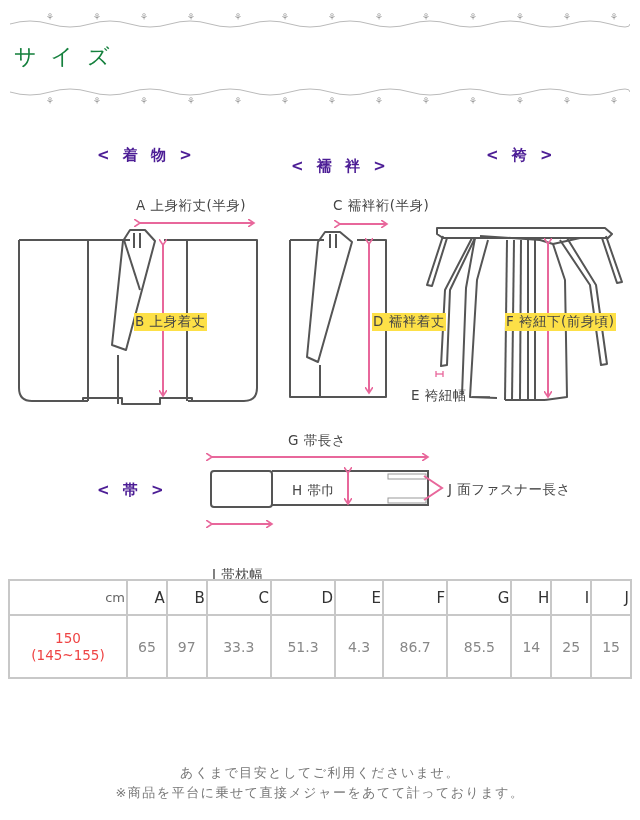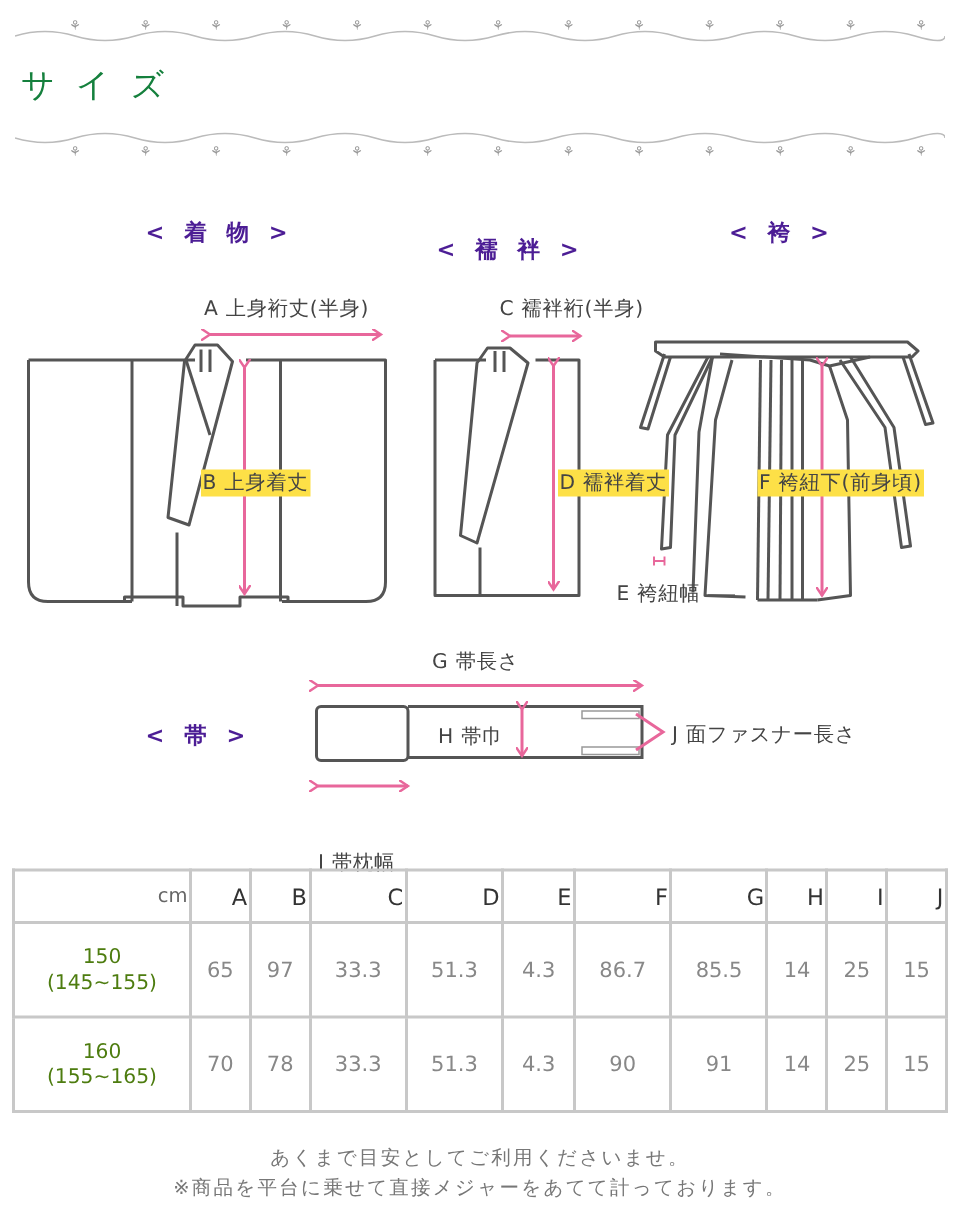--- a/index.html
+++ b/index.html
@@ -12,21 +12,21 @@
     .sec-label { position: absolute; font-size: 15px; color: #4c1d95; letter-spacing: 4px; white-space: nowrap; font-weight: bold; }
     .diagram { position: absolute; left: 0; top: 0; }
     .dlabel { position: absolute; font-size: 13.5px; color: #444; white-space: nowrap; letter-spacing: 0.5px; background: transparent; }
     .dlabel.bg { background: #fde047; padding: 0 1px; }
     table.size { position: absolute; left: 8px; top: 579px; width: 624px; border-collapse: collapse;
       font-family: "DejaVu Sans", sans-serif; }
     table.size th, table.size td { border: 2px solid #c8c8c8; text-align: center; font-weight: normal; }
     table.size th { height: 31px; color: #333; font-size: 15px; text-align: right; }
     table.size th.unit { color: #666; font-size: 13px; width: 114px; }
     table.size td { height: 59px; color: #888; font-size: 14px; }
-    table.size td.rowhead { color: #4d7c0f; font-size: 13.5px; line-height: 17px; }
+    table.size td.rowhead { color: #ef4444; font-size: 13.5px; line-height: 17px; }
     .note { position: absolute; top: 763px; left: 0; width: 640px; text-align: center;
       font-size: 13px; color: #777; line-height: 20px; letter-spacing: 1.5px; }
   </style>
 </head>
 <body>
 
 <svg class="ornament" style="top:10px" viewBox="0 0 620 22">
   <g fill="none" stroke="#bbb" stroke-width="1">
     <path d="M0 14 Q 20 8 40 14 T 80 14 T 120 14 T 160 14 T 200 14 T 240 14 T 280 14 T 320 14 T 360 14 T 400 14 T 440 14 T 480 14 T 520 14 T 560 14 T 600 14 T 620 14"></path>
   </g>
@@ -189,35 +189,19 @@
       <td>97</td>
       <td>33.3</td>
       <td>51.3</td>
       <td>4.3</td>
       <td>86.7</td>
       <td>85.5</td>
       <td>14</td>
       <td>25</td>
       <td>15</td>
     </tr>
-    <tr>
-      <td class="rowhead">
-        <div>160</div>
-        <div>(155~165)</div>
-      </td>
-      <td>70</td>
-      <td>78</td>
-      <td>33.3</td>
-      <td>51.3</td>
-      <td>4.3</td>
-      <td>90</td>
-      <td>91</td>
-      <td>14</td>
-      <td>25</td>
-      <td>15</td>
-    </tr>
   </tbody>
 </table>
 
 <div class="note">
   <div>あくまで目安としてご利用くださいませ。</div>
   <div>※商品を平台に乗せて直接メジャーをあてて計っております。</div>
 </div>
 
 </body></html>

